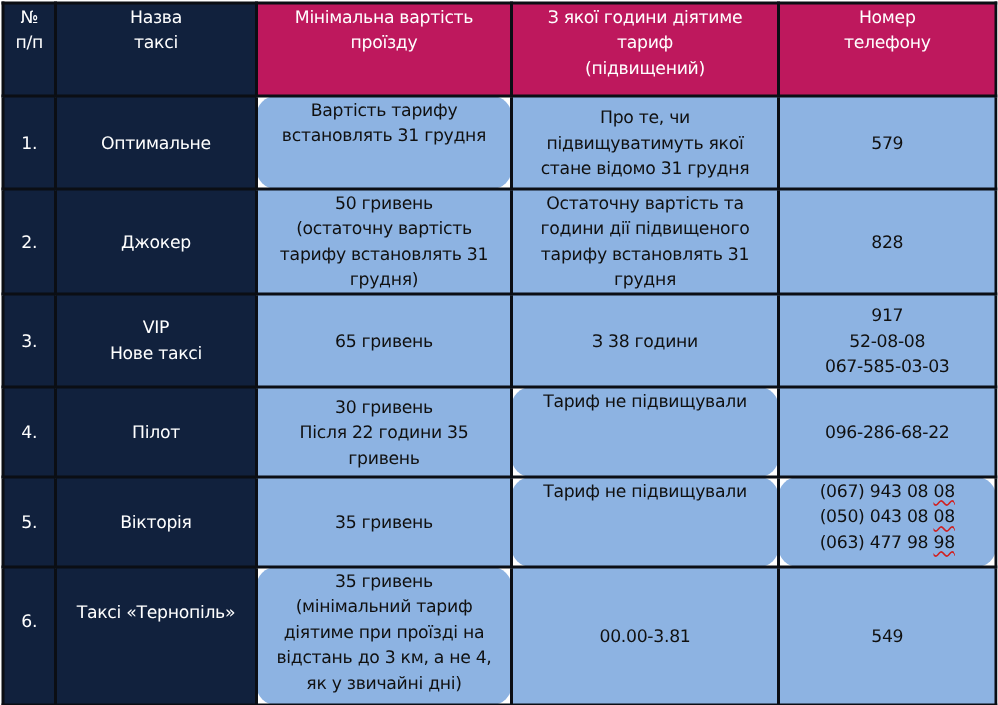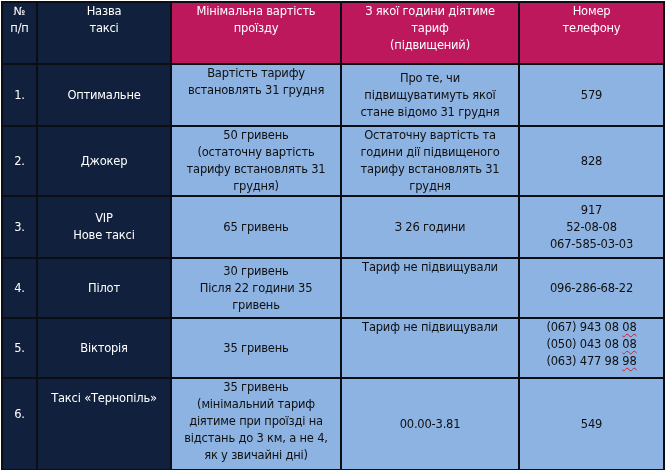--- a/index.html
+++ b/index.html
@@ -40,21 +40,21 @@
     .hdr th.dark, td.dark {
       background: #11213d;
       color: #ffffff;
     }
     td.dark { vertical-align: middle; }
     td.light {
       background: #8db3e2;
       color: #101010;
     }
     td.num { font-weight: bold; text-align: left; padding-left: 9px; }
-    td.top { vertical-align: top; padding-top: 1px; }
+    td.top { vertical-align: top; padding-top: 1px; border-radius: 13px; }
     td.mid { vertical-align: middle; }
     .line { display: block; }
     .squig {
       text-decoration: underline wavy #d02020;
       text-decoration-thickness: 1px;
       text-underline-offset: 2px;
     }
   </style>
 </head>
 <body>
@@ -138,21 +138,21 @@
     <tr style="height:62px">
       <td class="dark num">3.</td>
       <td class="dark">
         <span class="line">VIP</span>
         <span class="line">Нове таксі</span>
       </td>
       <td class="light mid">
         <span class="line">65 гривень</span>
       </td>
       <td class="light mid">
-        <span class="line">З 26 години</span>
+        <span class="line">З 38 години</span>
       </td>
       <td class="light mid">
         <span class="line">917</span>
         <span class="line">52-08-08</span>
         <span class="line">067-585-03-03</span>
       </td>
     </tr>
 
     <tr style="height:60px">
       <td class="dark num">4.</td>
@@ -185,21 +185,21 @@
       </td>
       <td class="light top">
         <span class="line"><span>(067) 943 08 </span><span class="squig">08</span></span>
         <span class="line"><span>(050) 043 08 </span><span class="squig">08</span></span>
         <span class="line"><span>(063) 477 98 </span><span class="squig">98</span></span>
       </td>
     </tr>
 
     <tr style="height:92px">
       <td class="dark num" style="vertical-align:top;padding-top:27px">6.</td>
-      <td class="dark" style="vertical-align:top;padding-top:11px">
+      <td class="dark" style="vertical-align:top;padding-top:21px">
         <span class="line">Таксі «Тернопіль»</span>
       </td>
       <td class="light top">
         <span class="line">35 гривень</span>
         <span class="line">(мінімальний тариф</span>
         <span class="line">діятиме при проїзді на</span>
         <span class="line">відстань до 3 км, а не 4,</span>
         <span class="line">як у звичайні дні)</span>
       </td>
       <td class="light mid">

